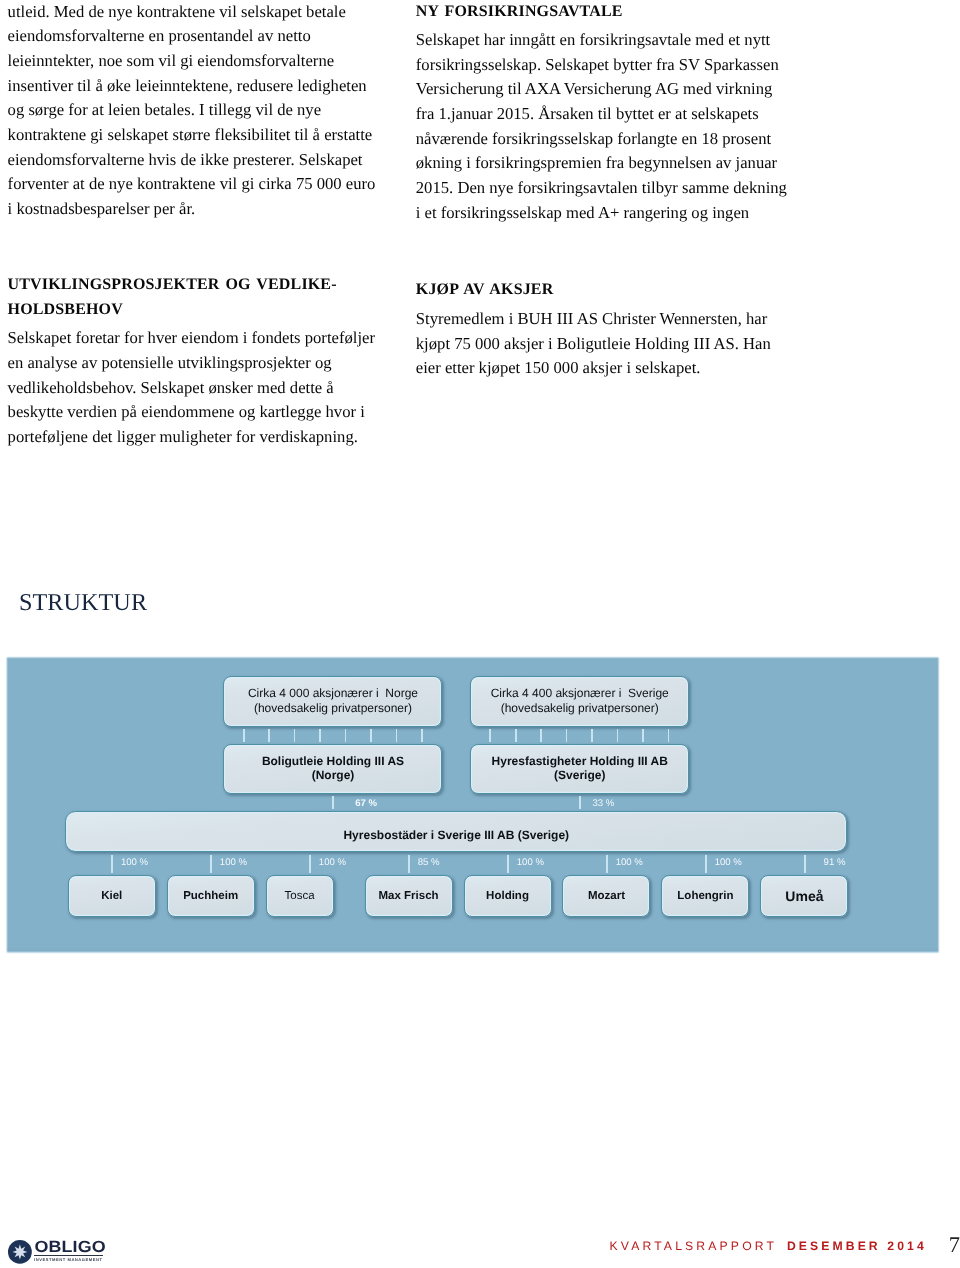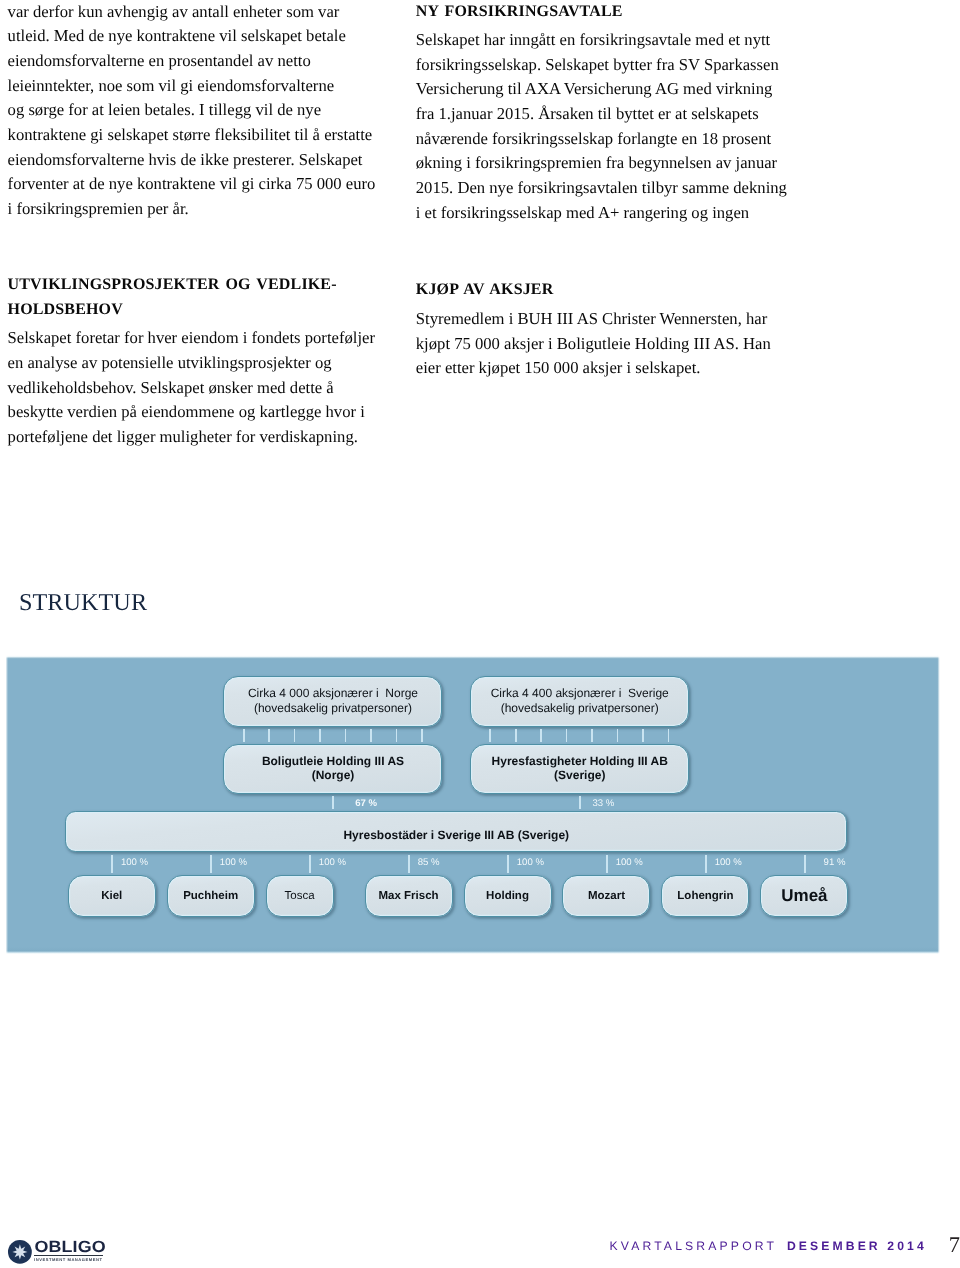--- a/index.html
+++ b/index.html
@@ -30,59 +30,59 @@
                rgba(255,255,255,1) 0px,rgba(255,255,255,1) 0.6px,
                rgba(255,255,255,0) 3.0px,rgba(255,255,255,0) 932.4px,
                rgba(255,255,255,1) 934.8px,rgba(255,255,255,1) 935.4px),
              linear-gradient(180deg,
                #ffffff 0px,#fafdfe 1.1px,#e6f2f7 2.0px,#93b9cd 3.0px,
                #84b1ca 4.4px,#84b1ca 292px,#7fadc6 296.0px,
                #bdd9e7 297.3px,#f0f8fb 298.4px,#ffffff 299.5px);}
 
   .nodebox{position:absolute;box-sizing:border-box;
      background:linear-gradient(174deg,#dfeaf1 0%,#d9e3e9 25%,#d6e0e6 60%,#d0dce3 100%);
-     border:1.7px solid #4f90a5;border-radius:15px;
+     border:1.7px solid #4f90a5;border-radius:8px;
      box-shadow:1.3px 1.8px 2.6px rgba(28,64,82,.38),
                 inset 0 0 0 1.15px rgba(218,238,248,.95);
      font-family:"Liberation Sans",sans-serif;color:#0c1116;
      display:flex;flex-direction:column;align-items:center;justify-content:center;
      text-align:center;}
   .nodebox span{display:block;white-space:pre;}
 
   .tick{position:absolute;background:#c9e4f1;width:1.6px;}
   .pct{position:absolute;color:#f2f8fb;font-family:"Liberation Sans",sans-serif;
        font-size:9.6px;line-height:9.6px;white-space:pre;}
 
   
   .logo-wrap{position:absolute;left:8.1px;top:1236.7px;width:112px;height:32px;overflow:visible;}
   .footer-right{position:absolute;left:609.5px;top:1240.3px;width:340px;height:12px;
      font-family:"Liberation Sans",sans-serif;font-size:12.2px;line-height:12px;
-     color:#4c1d95;white-space:nowrap;}
+     color:#b91c1c;white-space:nowrap;}
   .fr-label{letter-spacing:3.15px;}
   .fr-period{letter-spacing:3.1px;font-weight:bold;margin-left:9.8px;}
   .fr-page{position:absolute;left:948.8px;top:1234.2px;
      font-family:"Liberation Serif",serif;font-size:22.4px;line-height:21.5px;
      color:#231f20;}
 </style>
 </head>
 <body>
 
 <div class="page">
 
   <div class="col left">
     <div class="blk" style="top:-0.5px">
-        <div class="tline">var derfor kun avhengig av antall enheter som var</div>
         <div class="tline">utleid. Med de nye kontraktene vil selskapet betale</div>
         <div class="tline">eiendomsforvalterne en prosentandel av netto</div>
         <div class="tline">leieinntekter, noe som vil gi eiendomsforvalterne</div>
+        <div class="tline">insentiver til å øke leieinntektene, redusere ledigheten</div>
         <div class="tline">og sørge for at leien betales. I tillegg vil de nye</div>
         <div class="tline">kontraktene gi selskapet større fleksibilitet til å erstatte</div>
         <div class="tline">eiendomsforvalterne hvis de ikke presterer. Selskapet</div>
         <div class="tline">forventer at de nye kontraktene vil gi cirka 75 000 euro</div>
-        <div class="tline">i forsikringspremien per år.</div>
+        <div class="tline">i kostnadsbesparelser per år.</div>
       </div>
     <div class="blk" style="top:271.5px">
         <div class="hline">UTVIKLINGSPROSJEKTER OG VEDLIKE-</div>
         <div class="hline">HOLDSBEHOV</div>
       </div>
     <div class="blk" style="top:326.3px">
         <div class="tline">Selskapet foretar for hver eiendom i fondets porteføljer</div>
         <div class="tline">en analyse av potensielle utviklingsprosjekter og</div>
         <div class="tline">vedlikeholdsbehov. Selskapet ønsker med dette å</div>
         <div class="tline">beskytte verdien på eiendommene og kartlegge hvor i</div>
@@ -186,21 +186,21 @@
       <div class="nodebox" style="left: 557.3px; top: 220.6px; width: 88px; height: 42.2px; font-size: 11.5px; font-weight: bold; line-height: 14px;">
         <span>Mozart</span>
       </div>
       <div class="tick" style="left: 699.96px; top: 200px; height: 18px;"></div>
       <div class="pct" style="left: 709.46px; top: 203.2px;">100 %</div>
       <div class="nodebox" style="left: 656.26px; top: 220.6px; width: 88px; height: 42.2px; font-size: 11.5px; font-weight: bold; line-height: 14px;">
         <span>Lohengrin</span>
       </div>
       <div class="tick" style="left: 798.92px; top: 200px; height: 18px;"></div>
       <div class="pct" style="left: 808.42px; top: 203.2px; padding-left: 10px;">91 %</div>
-      <div class="nodebox" style="left: 755.22px; top: 220.6px; width: 88px; height: 42.2px; font-size: 17px; font-weight: bold; line-height: 14px;">
+      <div class="nodebox" style="left: 755.22px; top: 220.6px; width: 88px; height: 42.2px; font-size: 14px; font-weight: bold; line-height: 14px;">
         <span>Umeå</span>
       </div>
     </div>
 
   <div class="logo-wrap">
     <svg width="112" height="32" viewBox="0 0 112 32" style="overflow:visible">
       <circle cx="11.9" cy="14.9" r="11.9" fill="#1d3356"></circle>
       <path id="logo-star" fill="#d5dfeb" d="M11.90,7.35L13.24,11.67L17.24,9.56L15.13,13.56L19.45,14.90L15.13,16.24L17.24,20.24L13.24,18.13L11.90,22.45L10.56,18.13L6.56,20.24L8.67,16.24L4.35,14.90L8.67,13.56L6.56,9.56L10.56,11.67Z"></path>
       <text id="logo-word" x="23.98" y="15.3" font-family="'Liberation Sans',sans-serif" font-size="16.2" font-weight="bold" letter-spacing="0.1" transform="scale(1.105,1)" transform-origin="0 0" fill="#1b2541">OBLIGO</text>
       <rect x="25.7" y="18.3" width="69.6" height="1" shape-rendering="crispEdges" fill="#2c3440"></rect>

